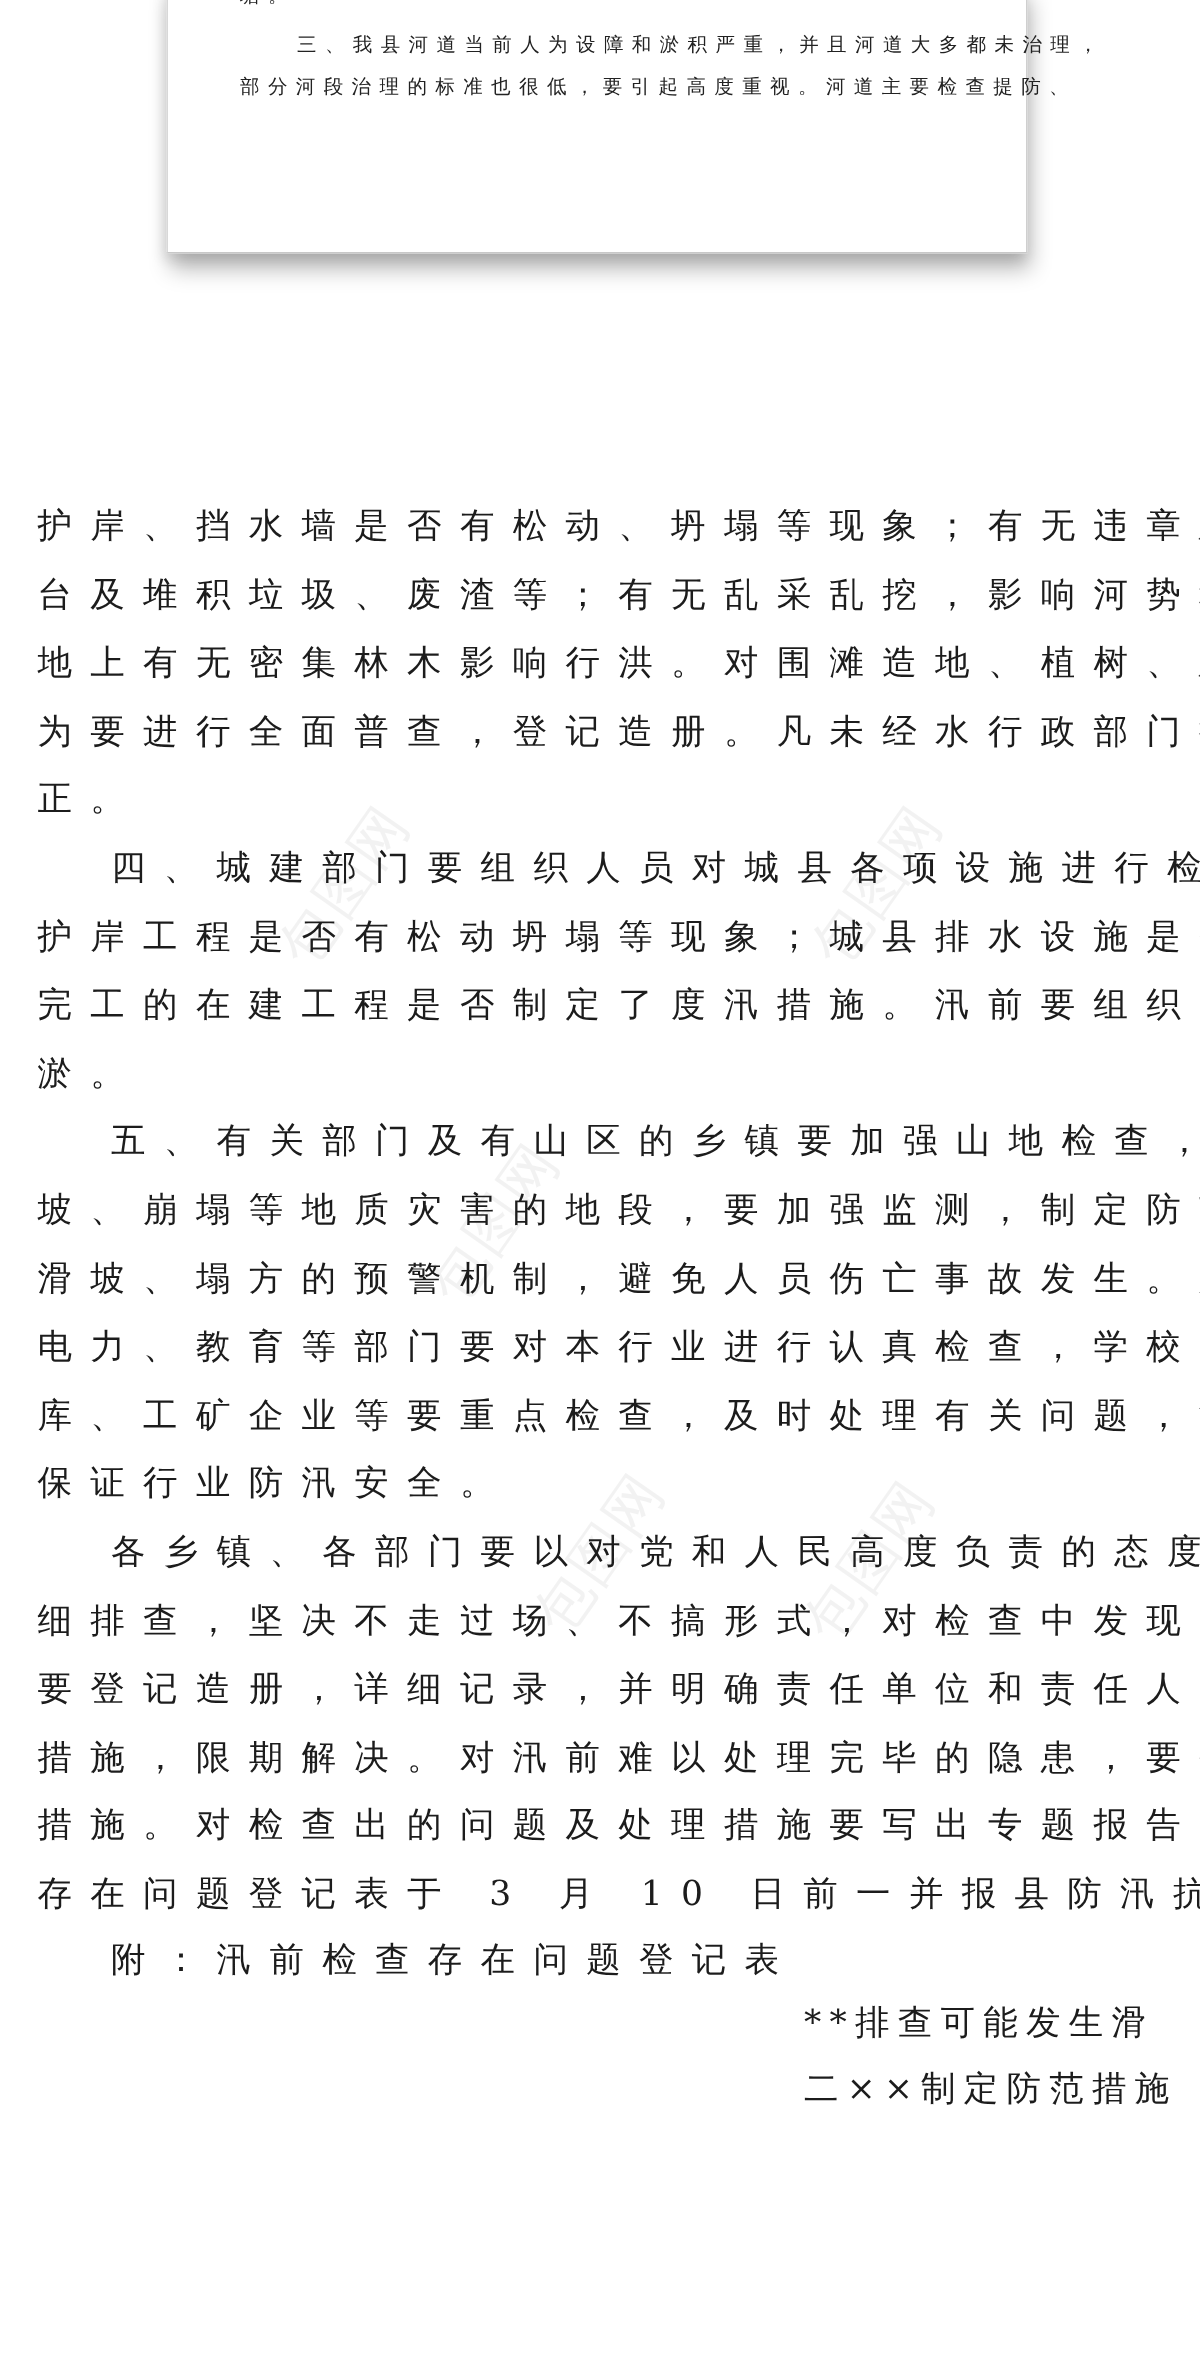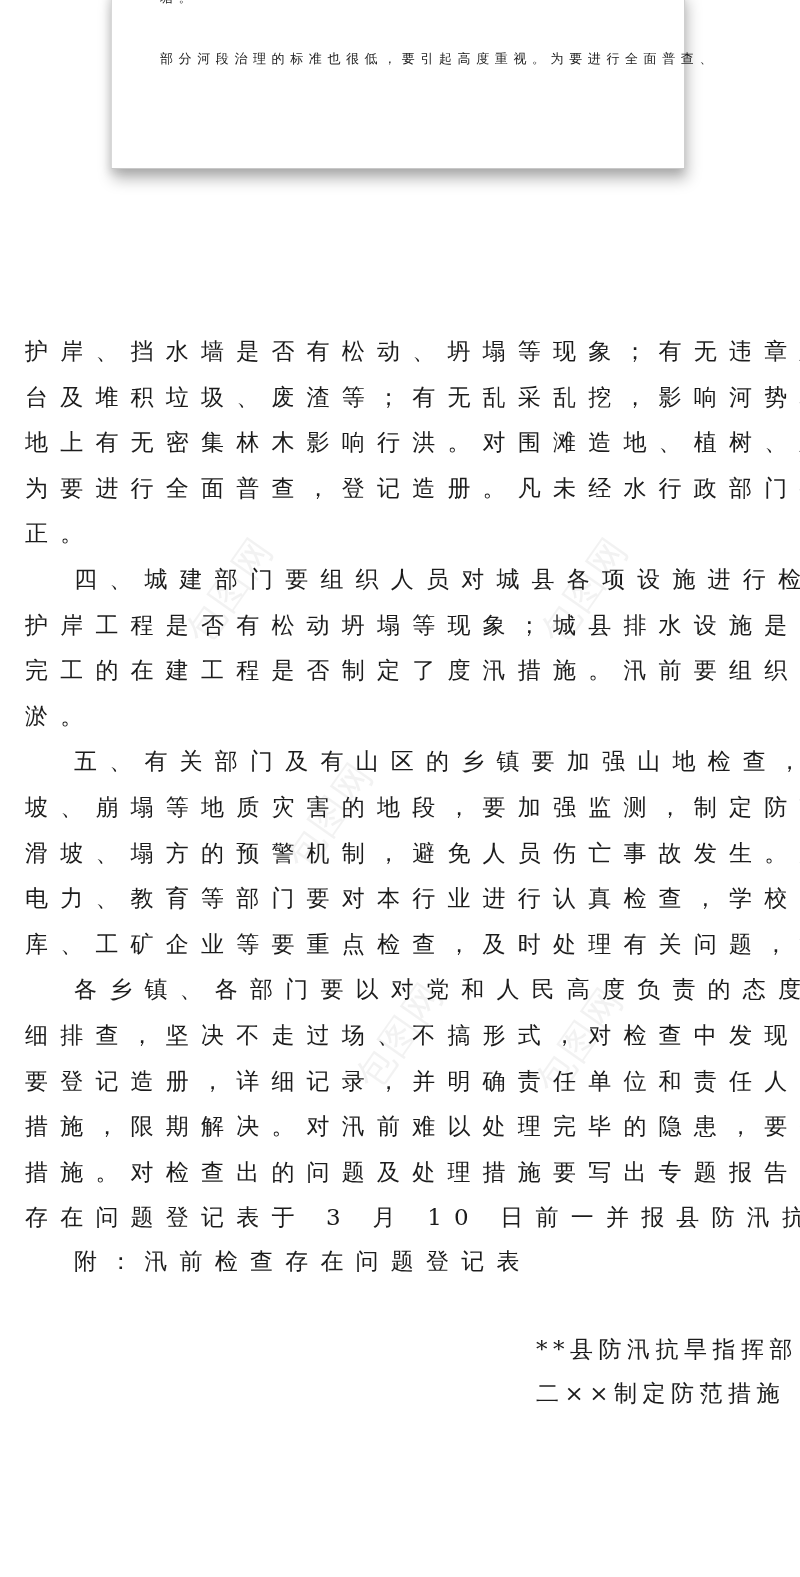--- a/index.html
+++ b/index.html
@@ -87,21 +87,22 @@
       white-space: nowrap;
       pointer-events: none;
       letter-spacing: 2px;
     }
   </style>
 </head>
 <body>
 
 <div class="page-card">
   <div class="card-line l0">塘。</div>
-  <div class="card-line l2">部分河段治理的标准也很低，要引起高度重视。为要进行全面普查、</div>
+  <div class="card-line l1 indent">三、我县河道当前人为设障和淤积严重，并且河道大多都未治理，</div>
+  <div class="card-line l2">部分河段治理的标准也很低，要引起高度重视。河道主要检查提防、</div>
 </div>
 
 <div class="watermark" style="left:170px; top:565px;">包图网</div>
 <div class="watermark" style="left:525px; top:565px;">包图网</div>
 <div class="watermark" style="left:270px; top:790px;">包图网</div>
 <div class="watermark" style="left:520px; top:1015px;">包图网</div>
 <div class="watermark" style="left:340px; top:1010px;">包图网</div>
 
 <div class="body-text">
   <div class="line">护岸、挡水墙是否有松动、坍塌等现象；有无违章建筑、阻水桥梁墩</div>
@@ -111,25 +112,26 @@
   <div class="line">正。</div>
   <div class="line indent">四、城建部门要组织人员对城县各项设施进行检查。重点是河道</div>
   <div class="line">护岸工程是否有松动坍塌等现象；城县排水设施是否畅通；汛前不能</div>
   <div class="line">完工的在建工程是否制定了度汛措施。汛前要组织一次排水沟渠的清</div>
   <div class="line">淤。</div>
   <div class="line indent">五、有关部门及有山区的乡镇要加强山地检查，排查可能发生滑</div>
   <div class="line">坡、崩塌等地质灾害的地段，要加强监测，制定防范措施，切实做好</div>
   <div class="line">滑坡、塌方的预警机制，避免人员伤亡事故发生。六、交通、通讯、</div>
   <div class="line">电力、教育等部门要对本行业进行认真检查，学校、医院、商场、粮</div>
   <div class="line">库、工矿企业等要重点检查，及时处理有关问题，制定安全度汛措施，</div>
+  <div class="line">保证行业防汛安全。</div>
   <div class="line indent">各乡镇、各部门要以对党和人民高度负责的态度，认真工作，仔</div>
   <div class="line">细排查，坚决不走过场、不搞形式，对检查中发现的问题和薄弱环节，</div>
   <div class="line">要登记造册，详细记录，并明确责任单位和责任人，采取切实可行的</div>
   <div class="line">措施，限期解决。对汛前难以处理完毕的隐患，要研究制定应急度汛</div>
   <div class="line">措施。对检查出的问题及处理措施要写出专题报告，并填写汛前检查</div>
   <div class="line">存在问题登记表于 3 月 10 日前一并报县防汛抗旱指挥部办公室</div>
   <div class="line indent-attach">附：汛前检查存在问题登记表</div>
 </div>
 
 <div class="signature">
-  <div class="sig-line">**县防汛抗旱指挥部</div>
+  <div class="sig-line">**排查可能发生滑</div>
   <div class="sig-line">二××制定防范措施</div>
 </div>
 
 </body></html>

